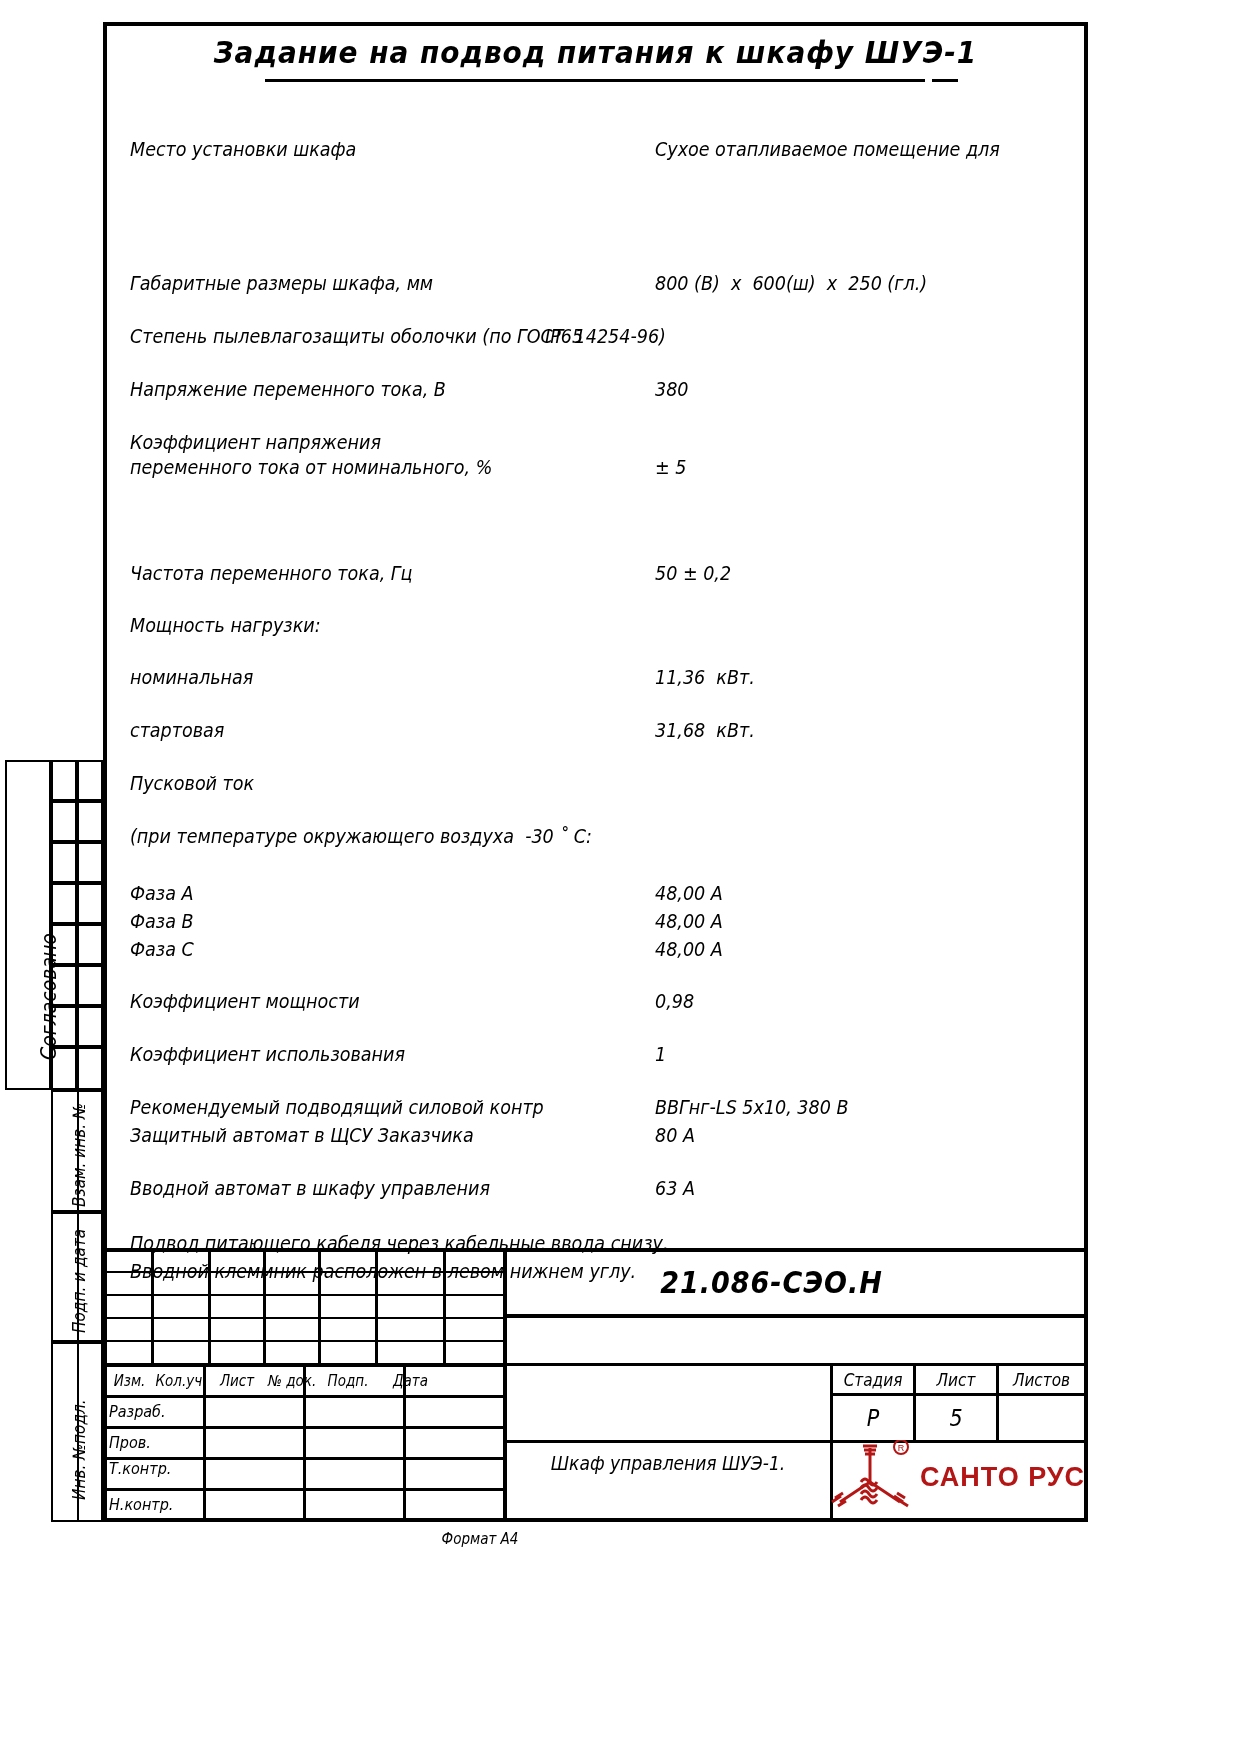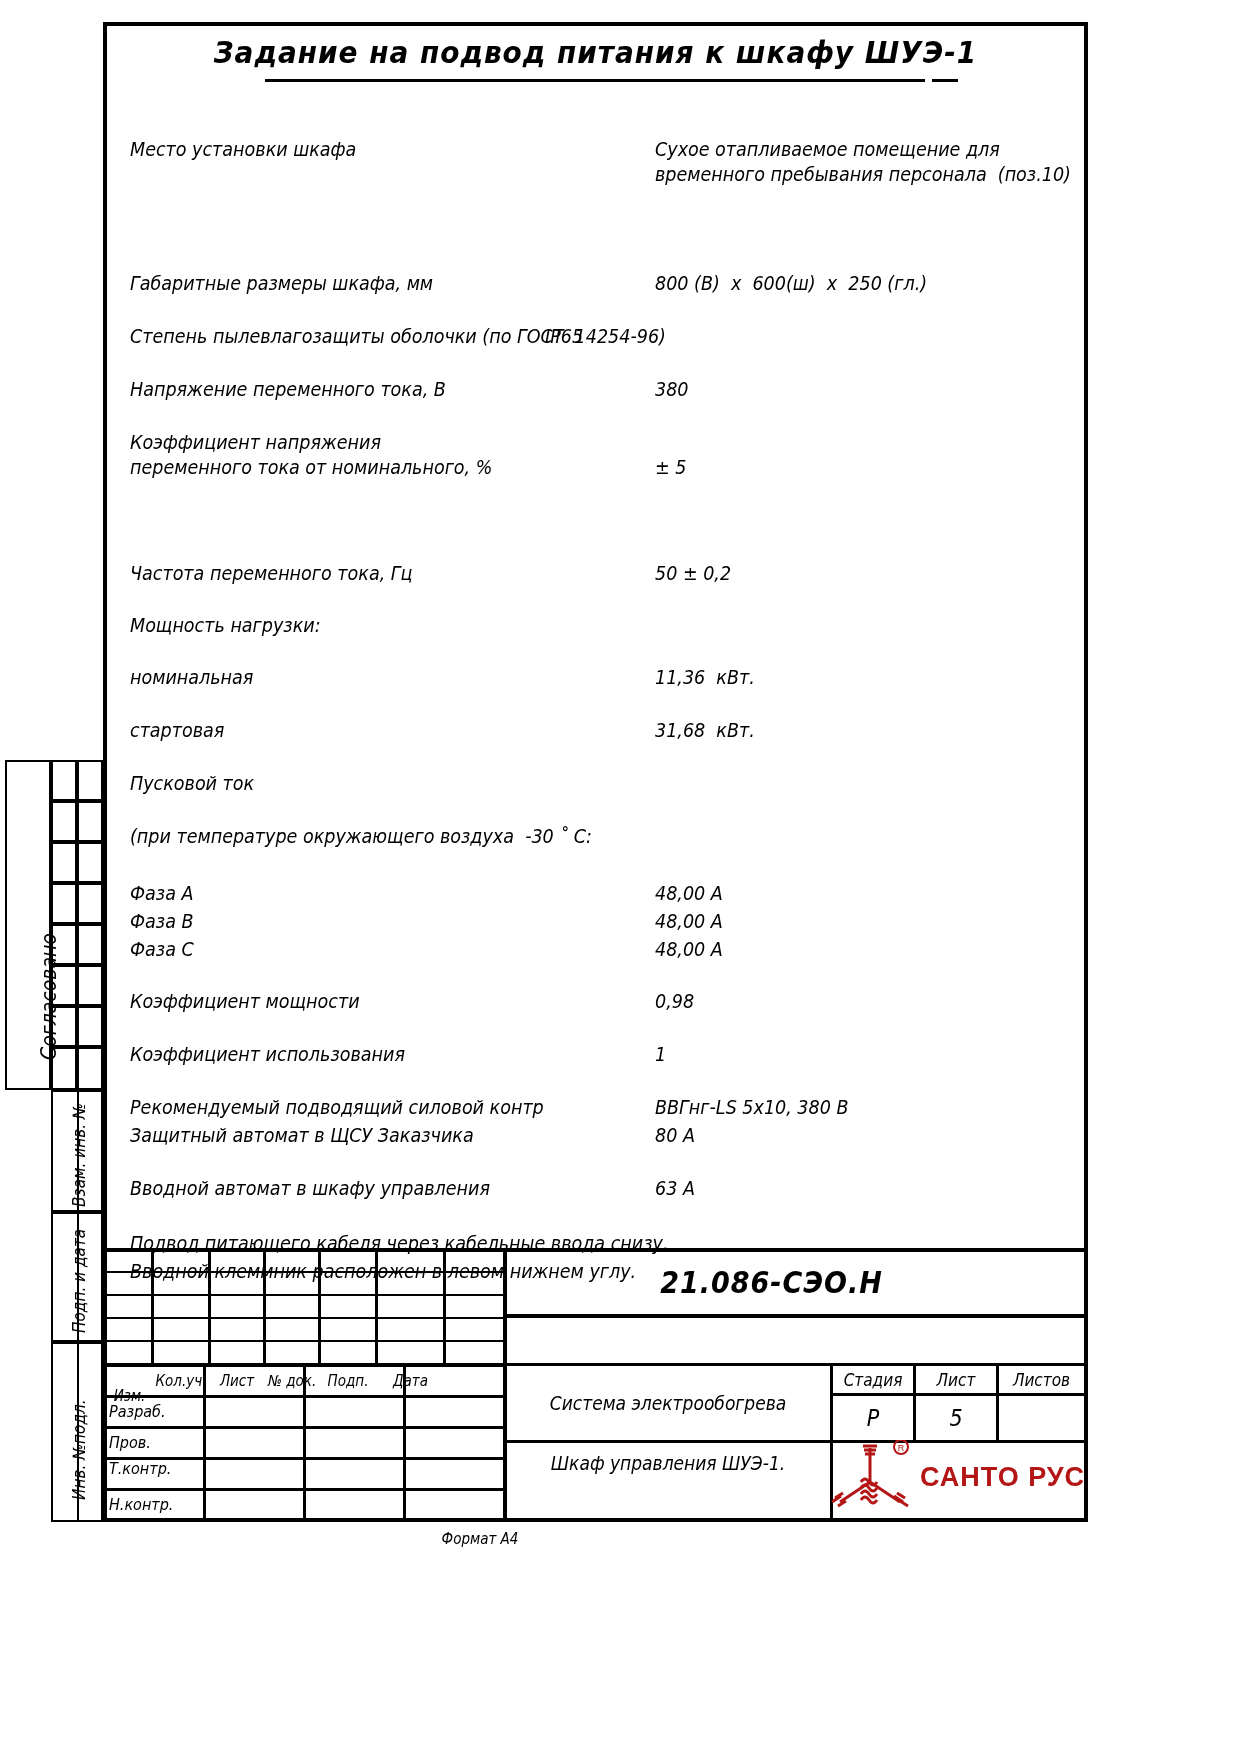--- a/index.html
+++ b/index.html
@@ -52,21 +52,20 @@
 
   <div class="doc-title">Задание на подвод питания к шкафу ШУЭ-1</div>
   <div class="title-rule"></div>
   <div class="title-rule2"></div>
 
   <div class="spec">
 
     <div class="row" style="top:0px;height:52px">
       <div class="lbl">Место установки шкафа</div>
       <div class="val">Сухое отапливаемое помещение для</div>
-      <div class="val2">временного пребывания персонала  (поз.10)</div>
     </div>
 
     <div class="row" style="top:82px">
       <div class="lbl">Габаритные размеры шкафа, мм</div>
       <div class="val">800 (В)  х  600(ш)  х  250 (гл.)</div>
     </div>
 
     <div class="row" style="top:135px">
       <div class="lbl">Степень пылевлагозащиты оболочки (по ГОСТ  14254-96)</div>
       <div class="val" style="left: 415px;">IP65</div>
@@ -225,33 +224,32 @@
     <div class="ln" style="left:400px;top:115px;width:585px;height:3px;"></div>
     <div class="ln" style="left:400px;top:192px;width:585px;height:3px;"></div>
 
     <div class="ln" style="left:727px;top:115px;width:3px;height:77px;"></div>
     <div class="ln" style="left:727px;top:145px;width:258px;height:3px;"></div>
     <div class="ln" style="left:810px;top:115px;width:3px;height:77px;"></div>
     <div class="ln" style="left:893px;top:115px;width:3px;height:77px;"></div>
 
     <div class="ln" style="left:727px;top:192px;width:3px;height:82px;"></div>
 
-    <div class="cell" style="left:4px;top:134px;width:45px;height:28px;font-size:15px;">Изм.</div>
+    <div class="cell" style="left:4px;top:119px;width:45px;height:28px;font-size:15px;">Изм.</div>
     <div class="cell" style="left:51px;top:119px;width:54px;height:28px;font-size:15px;">Кол.уч.</div>
     <div class="cell" style="left:108px;top:119px;width:52px;height:28px;font-size:15px;">Лист</div>
     <div class="cell" style="left:163px;top:119px;width:52px;height:28px;font-size:15px;">№ док.</div>
     <div class="cell" style="left:218px;top:119px;width:54px;height:28px;font-size:15px;">Подп.</div>
     <div class="cell" style="left:275px;top:119px;width:65px;height:28px;font-size:15px;">Дата</div>
 
     <div class="cell" style="left:6px;top:148px;width:94px;height:30px;font-size:16px;justify-content:flex-start;">Разраб.</div>
     <div class="cell" style="left:6px;top:179px;width:94px;height:30px;font-size:16px;justify-content:flex-start;">Пров.</div>
     <div class="cell" style="left:6px;top:210px;width:94px;height:20px;font-size:16px;justify-content:flex-start;">Т.контр.</div>
     <div class="cell" style="left:6px;top:241px;width:94px;height:30px;font-size:16px;justify-content:flex-start;">Н.контр.</div>
 
-    <div class="cell" style="left:404px;top:118px;width:322px;height:74px;font-size:19px;">Система электрообогрева</div>
     <div class="cell" style="left:404px;top:196px;width:322px;height:38px;font-size:19px;">Шкаф управления ШУЭ-1.</div>
 
     <div class="cell" style="left:730px;top:118px;width:80px;height:27px;font-size:17px;">Стадия</div>
     <div class="cell" style="left:813px;top:118px;width:80px;height:27px;font-size:17px;">Лист</div>
     <div class="cell" style="left:896px;top:118px;width:85px;height:27px;font-size:17px;">Листов</div>
     <div class="cell" style="left:730px;top:148px;width:80px;height:44px;font-size:23px;">Р</div>
     <div class="cell" style="left:813px;top:148px;width:80px;height:44px;font-size:23px;">5</div>
     <div class="cell" style="left:896px;top:148px;width:85px;height:44px;font-size:23px;"></div>
   </div>
 

